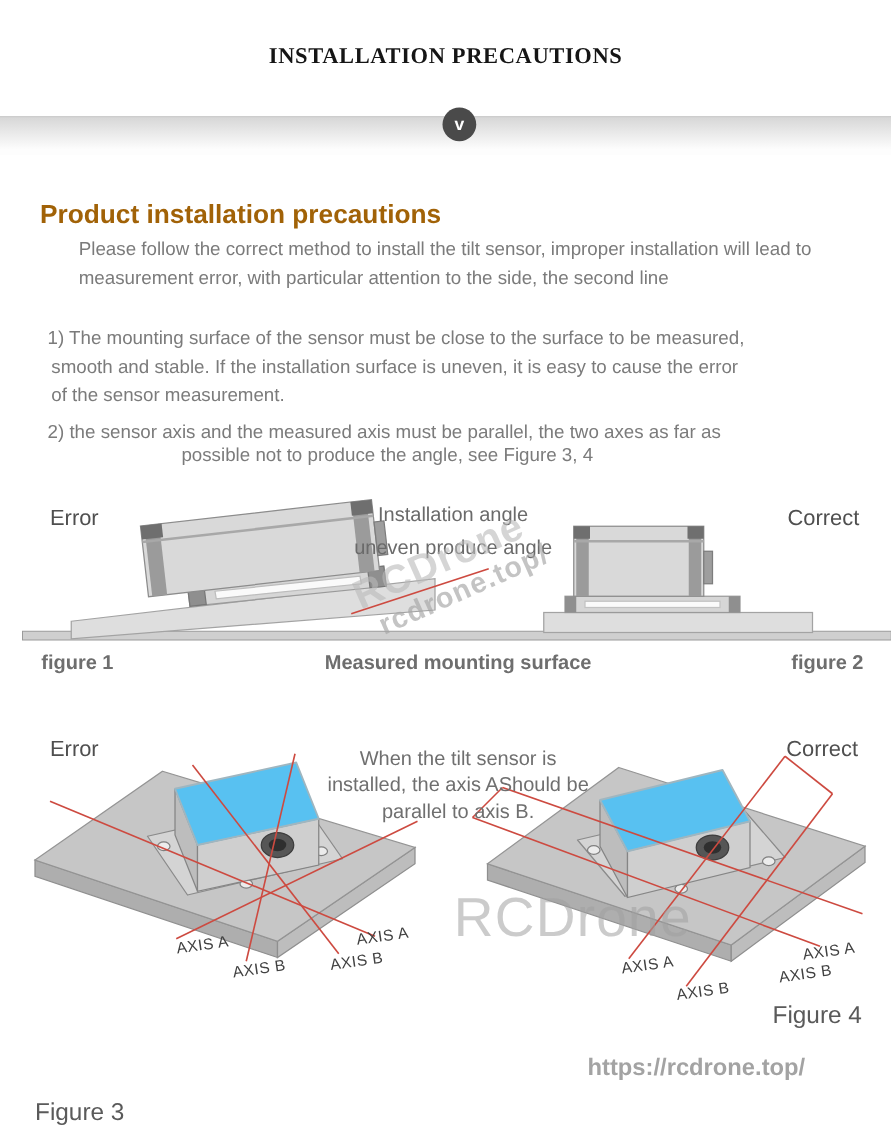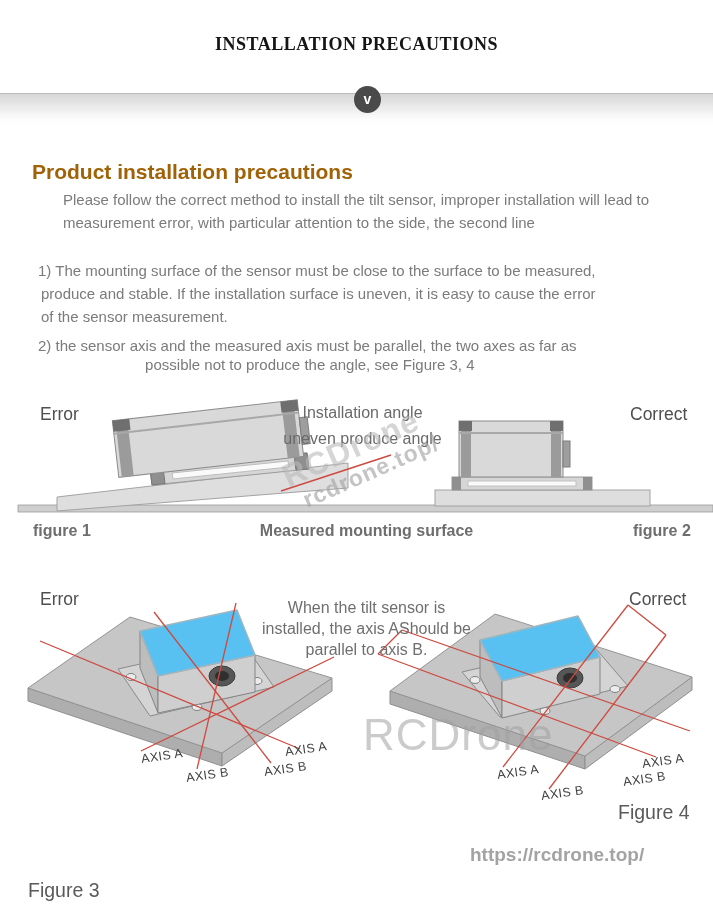--- a/index.html
+++ b/index.html
@@ -83,21 +83,21 @@
 
   <div class="abs heading">Product installation precautions</div>
 
   <div class="abs para intro">
     <div>Please follow the correct method to install the tilt sensor, improper installation will lead to</div>
     <div>measurement error, with particular attention to the side, the second line</div>
   </div>
 
   <div class="abs para item1">
     <div>1) The mounting surface of the sensor must be close to the surface to be measured,</div>
-    <div class="cont">produce and stable. If the installation surface is uneven, it is easy to cause the error</div>
+    <div class="cont">smooth and stable. If the installation surface is uneven, it is easy to cause the error</div>
     <div class="cont">of the sensor measurement.</div>
   </div>
 
   <div class="abs para item2">
     <div>2) the sensor axis and the measured axis must be parallel, the two axes as far as</div>
     <div class="cont">possible not  to produce the angle, see Figure 3, 4</div>
   </div>
 
   <svg class="svg-f12" width="713" height="160" viewBox="0 395 713 160">
     <g>

